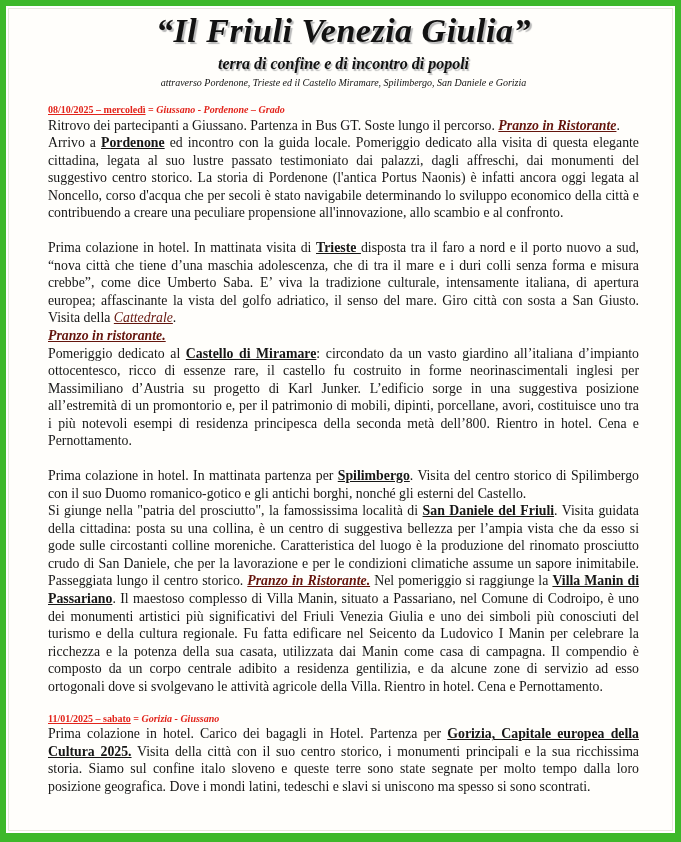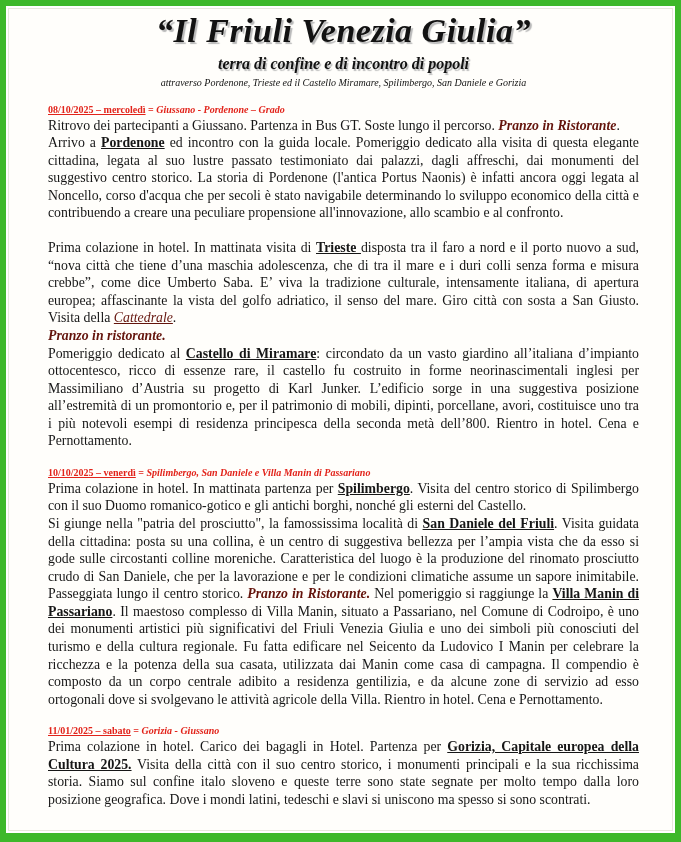--- a/index.html
+++ b/index.html
@@ -45,21 +45,21 @@
   .sec-header{ font-size:10px; line-height:1.28; }
   .sec-date{ color:var(--red); font-weight:bold; text-decoration:underline; }
   .sec-sep{ color:var(--red); font-weight:bold; }
   .sec-route{ color:var(--red); font-weight:bold; font-style:italic; }
   .para{
     font-size:13.8px; line-height:1.275;
     text-align:justify; color:var(--ink);
   }
   .run-plain{}
   .run-bu{ font-weight:bold; text-decoration:underline; }
-  .run-acc{ color:var(--darkred); font-weight:bold; font-style:italic; }
+  .run-acc{ color:var(--darkred); font-weight:bold; font-style:italic; text-decoration:underline; }
   .run-acci{ color:var(--darkred); font-style:italic; text-decoration:underline; }
 </style>
 </head>
 <body>
 
 <div class="page">
   <div class="doc-header">
     <div class="doc-title">“Il Friuli Venezia Giulia”</div>
     <div class="doc-subtitle">terra di confine e di incontro di popoli</div>
     <div class="doc-tagline">attraverso Pordenone, Trieste ed il Castello Miramare, Spilimbergo, San Daniele e Gorizia</div>
@@ -69,21 +69,20 @@
         <div class="sec-header"><span class="sec-date">08/10/2025 – mercoledì</span><span class="sec-sep"> = </span><span class="sec-route">Giussano - Pordenone – Grado</span></div>
         <p class="para"><span class="run-plain">Ritrovo dei partecipanti a Giussano. Partenza in Bus GT. Soste lungo il percorso. </span><span class="run-acc">Pranzo in Ristorante</span><span class="run-plain">.</span></p>
         <p class="para"><span class="run-plain">Arrivo a </span><span class="run-bu">Pordenone</span><span class="run-plain"> ed incontro con la guida locale. Pomeriggio dedicato alla visita di questa elegante cittadina, legata al suo lustre passato testimoniato dai palazzi, dagli affreschi, dai monumenti del suggestivo centro storico. La storia di Pordenone (l'antica Portus Naonis) è infatti ancora oggi legata al Noncello, corso d'acqua che per secoli è stato navigabile determinando lo sviluppo economico della città e contribuendo a creare una peculiare propensione all'innovazione, allo scambio e al confronto.</span></p>
       </div>
       <div class="section">
         <p class="para"><span class="run-plain">Prima colazione in hotel. In mattinata visita di </span><span class="run-bu">Trieste </span><span class="run-plain">disposta tra il faro a nord e il porto nuovo a sud, “nova città che tiene d’una maschia adolescenza, che di tra il mare e i duri colli senza forma e misura crebbe”, come dice Umberto Saba. E’ viva la tradizione culturale, intensamente italiana, di apertura europea; affascinante la vista del golfo adriatico, il senso del mare. Giro città con sosta a San Giusto. Visita della </span><span class="run-acci">Cattedrale</span><span class="run-plain">.</span></p>
         <p class="para"><span class="run-acc">Pranzo in ristorante.</span></p>
         <p class="para"><span class="run-plain">Pomeriggio dedicato al </span><span class="run-bu">Castello di Miramare</span><span class="run-plain">: circondato da un vasto giardino all’italiana d’impianto ottocentesco, ricco di essenze rare, il castello fu costruito in forme neorinascimentali inglesi per Massimiliano d’Austria su progetto di Karl Junker. L’edificio sorge in una suggestiva posizione all’estremità di un promontorio e, per il patrimonio di mobili, dipinti, porcellane, avori, costituisce uno tra i più notevoli esempi di residenza principesca della seconda metà dell’800.  Rientro in hotel. Cena e Pernottamento.</span></p>
       </div>
       <div class="section">
-        <div class="sec-header"><span class="sec-date">10/10/2025 – venerdì</span><span class="sec-sep"> = </span><span class="sec-route">Spilimbergo, San Daniele e Villa Manin di Passariano</span></div>
         <p class="para"><span class="run-plain">Prima colazione in hotel. In mattinata partenza per </span><span class="run-bu">Spilimbergo</span><span class="run-plain">. Visita del centro storico di Spilimbergo con il suo Duomo romanico-gotico e gli antichi borghi, nonché gli esterni del Castello.</span></p>
         <p class="para"><span class="run-plain">Si giunge nella "patria del prosciutto", la famossissima località di </span><span class="run-bu">San Daniele del Friuli</span><span class="run-plain">. Visita guidata della cittadina: posta su una collina, è un centro di suggestiva bellezza per l’ampia vista che da esso si gode sulle circostanti colline moreniche. Caratteristica del luogo è la produzione del rinomato prosciutto crudo di San Daniele, che per la lavorazione e per le condizioni climatiche assume un sapore inimitabile. Passeggiata lungo il centro storico. </span><span class="run-acc">Pranzo in Ristorante.</span><span class="run-plain"> Nel pomeriggio si raggiunge la </span><span class="run-bu">Villa Manin di Passariano</span><span class="run-plain">. Il maestoso complesso di Villa Manin, situato a Passariano, nel Comune di Codroipo, è uno dei monumenti artistici più significativi del Friuli Venezia Giulia e uno dei simboli più conosciuti del turismo e della cultura regionale. Fu fatta edificare nel Seicento da Ludovico I Manin per celebrare la ricchezza e la potenza della sua casata, utilizzata dai Manin come casa di campagna. Il compendio è composto da un corpo centrale adibito a residenza gentilizia, e da alcune zone di servizio ad esso ortogonali dove si svolgevano le attività agricole della Villa. Rientro in hotel. Cena e Pernottamento.</span></p>
       </div>
       <div class="section">
         <div class="sec-header"><span class="sec-date">11/01/2025 – sabato</span><span class="sec-sep"> = </span><span class="sec-route">Gorizia - Giussano</span></div>
         <p class="para"><span class="run-plain">Prima colazione in hotel. Carico dei bagagli in Hotel. Partenza per </span><span class="run-bu">Gorizia, Capitale europea della Cultura 2025.</span><span class="run-plain"> Visita della città con il suo centro storico, i monumenti principali e la sua ricchissima storia. Siamo sul confine italo sloveno e queste terre sono state segnate per molto tempo dalla loro posizione geografica. Dove i mondi latini, tedeschi e slavi si uniscono ma spesso si sono scontrati.</span></p>
       </div>
     </div>
 </div>
 

